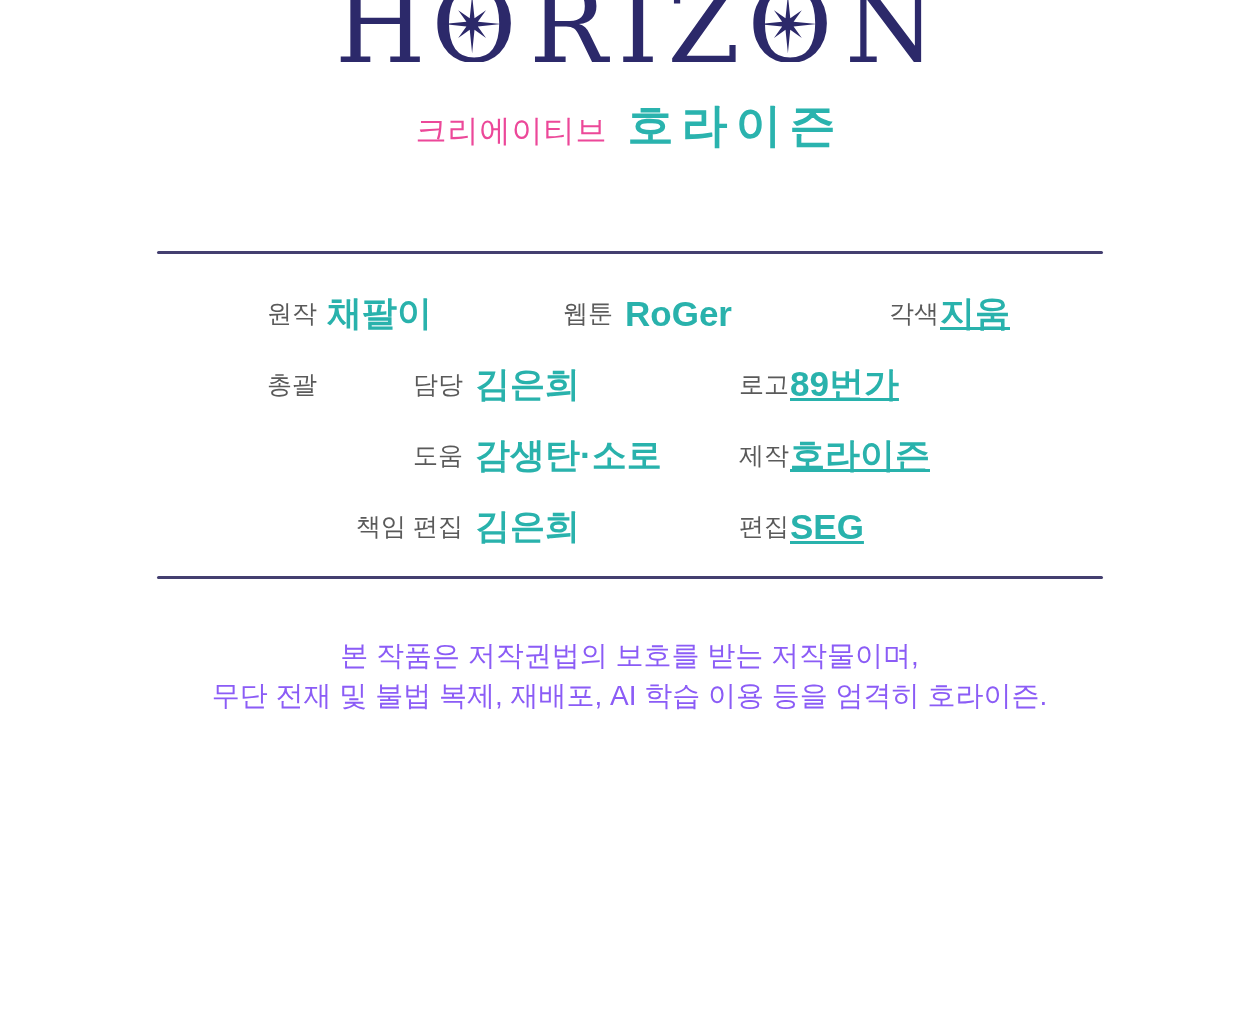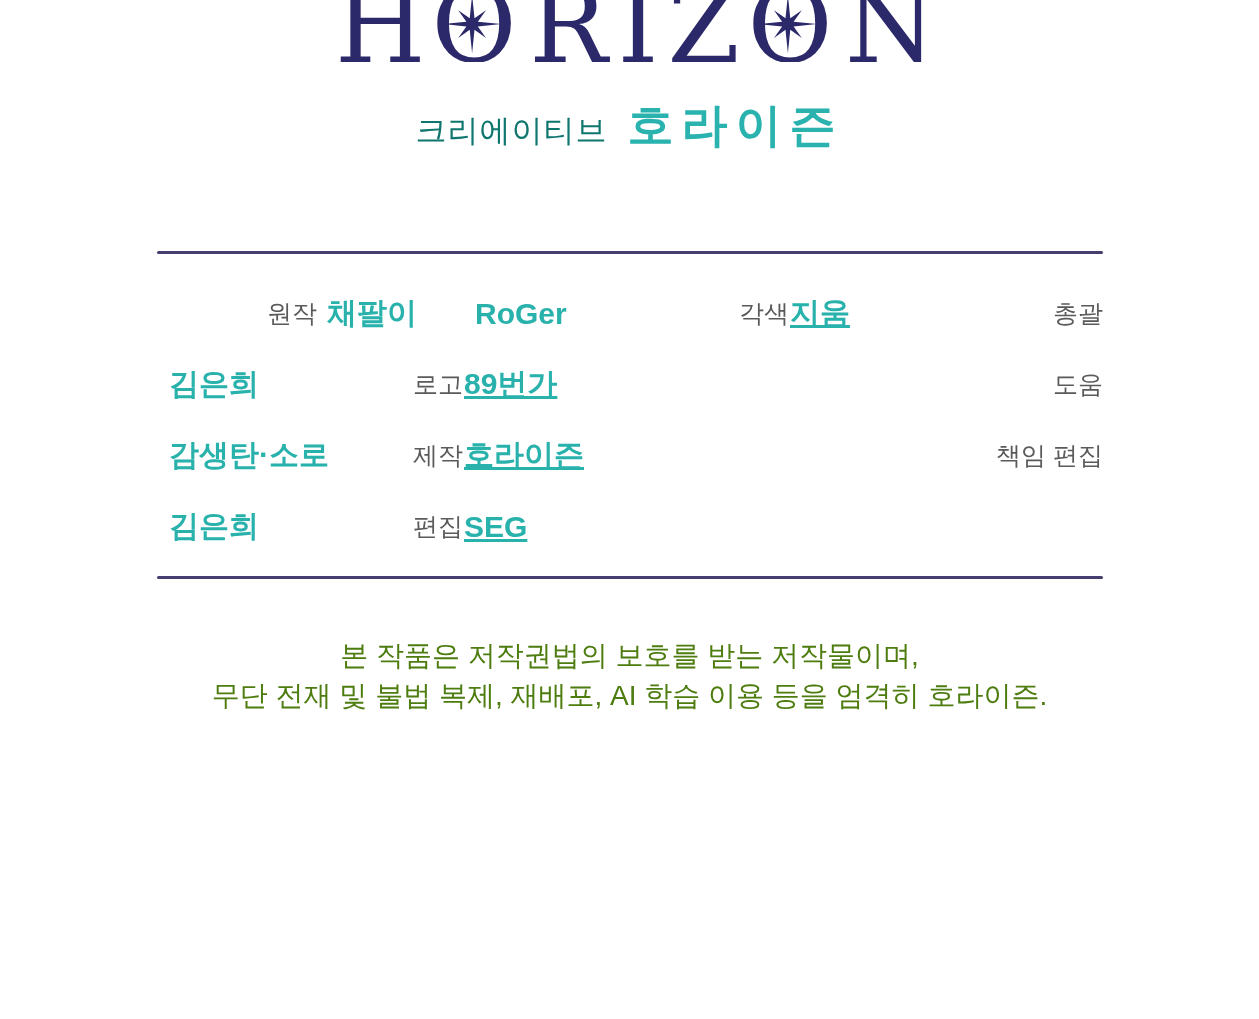--- a/index.html
+++ b/index.html
@@ -32,21 +32,21 @@
     position: absolute;
     top: 94px;
     left: 0;
     width: 100%;
     text-align: center;
     white-space: nowrap;
     line-height: 62px;
   }
   .sub-prefix {
     font-size: 31px;
-    color: #0f766e;
+    color: #ec4899;
     letter-spacing: 1px;
     margin-right: 20px;
     vertical-align: baseline;
   }
   .sub-name {
     font-family: "DejaVu Serif", serif;
     font-size: 46px;
     font-weight: 700;
     color: #2ab3ae;
     letter-spacing: 8px;
@@ -76,40 +76,40 @@
     grid-auto-rows: 71px;
     align-items: center;
   }
   .c-label {
     text-align: right;
     font-size: 25px;
     color: #5a5a5a;
     white-space: nowrap;
   }
   .c-value {
-    font-size: 30px;
+    font-size: 35px;
     font-weight: 700;
     color: #29b2ac;
     white-space: nowrap;
     overflow: visible;
   }
   .c-value.v1 { padding-left: 10px; }
   .c-value.v2 { padding-left: 12px; }
   .c-value.v3 { padding-left: 1px; text-decoration: underline; }
 
   
   .copyright {
     position: absolute;
     top: 636px;
     left: 0;
     width: 100%;
     text-align: center;
     font-size: 28px;
     line-height: 40px;
-    color: #4d7c0f;
+    color: #8b5cf6;
   }
   .copyright div { white-space: nowrap; }
 </style>
 </head>
 <body>
 
 <div class="page">
 
   <div class="logo-wrap">
     <svg width="590" height="62" viewBox="0 40 568 58" preserveAspectRatio="xMidYMax meet">
@@ -133,25 +133,27 @@
   <div class="subtitle">
     <span class="sub-prefix">크리에이티브</span><span class="sub-name">호라이즌</span>
   </div>
 
   <div class="divider top"></div>
 
   <div class="credits-grid">
 
     <div class="c-label">원작</div>
     <div class="c-value v1">채팔이</div>
+    <div class="c-label">웹툰</div>
     <div class="c-value v2">RoGer</div>
     <div class="c-label">각색</div>
     <div class="c-value v3">지움</div>
 
     <div class="c-label">총괄</div>
+    <div class="c-label">담당</div>
     <div class="c-value v2">김은희</div>
     <div class="c-label">로고</div>
     <div class="c-value v3">89번가</div>
 
     <div class="c-label"></div>
     <div class="c-value v1"></div>
     <div class="c-label">도움</div>
     <div class="c-value v2">감생탄·소로</div>
     <div class="c-label">제작</div>
     <div class="c-value v3">호라이즌</div>

